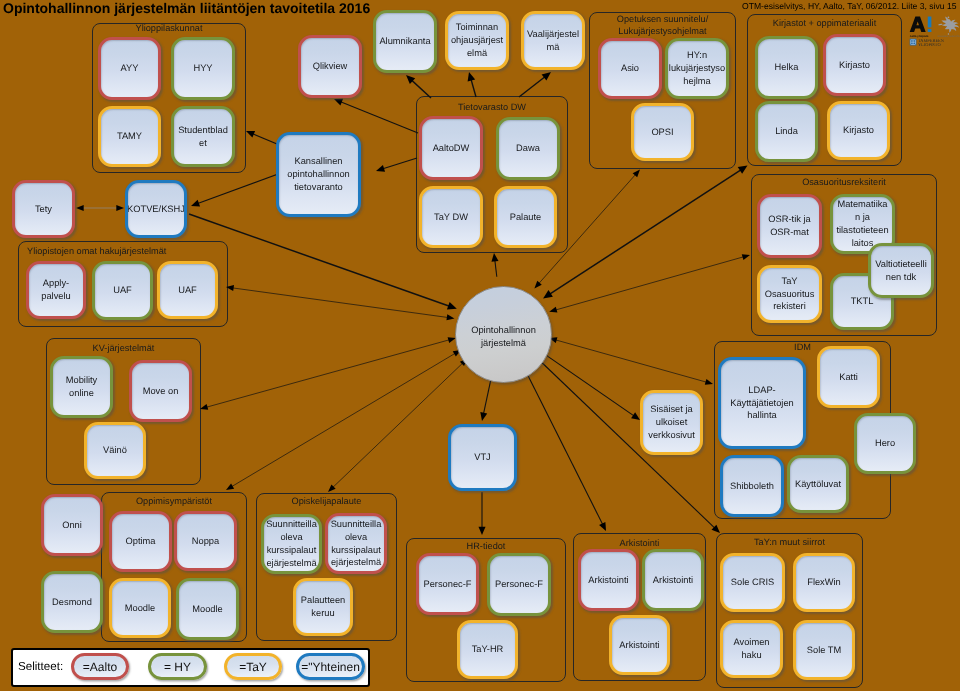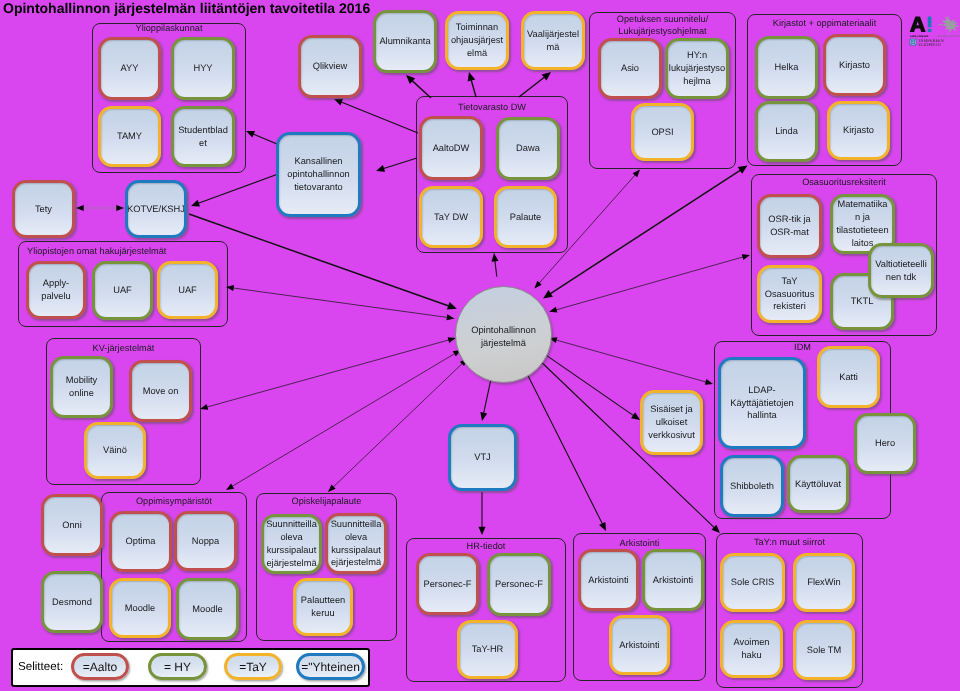--- a/index.html
+++ b/index.html
@@ -1,19 +1,19 @@
 <!DOCTYPE html>
 <html><head>
 <meta charset="utf-8">
 <title>Opintohallinnon järjestelmän liitäntöjen tavoitetila 2016</title>
 <style>
   html,body{margin:0;padding:0;background:#fff;}
   body{width:960px;height:691px;font-family:"Liberation Sans",sans-serif;color:#111;overflow:hidden;
        -webkit-font-smoothing:antialiased;text-rendering:geometricPrecision;}
-  #stage{position:relative;width:960px;height:691px;background:#d946ef;}
+  #stage{position:relative;width:960px;height:691px;background:#a16207;}
 
   .title{position:absolute;left:3px;top:-1px;font-size:14px;font-weight:bold;
          letter-spacing:0;white-space:nowrap;color:#000;line-height:18px;}
   .srcnote{position:absolute;left:742px;top:0px;font-size:8.6px;white-space:nowrap;color:#000;line-height:13px;}
 
   .grp{position:absolute;border:1.15px solid #262626;border-radius:8px;background:transparent;box-sizing:border-box;}
   .gtitle{position:absolute;left:0;right:0;top:-1.5px;text-align:center;
           font-size:9.2px;color:#17191c;white-space:pre;line-height:12.2px;}
 
   .node{position:absolute;border-radius:14px;border:3.0px solid #c0504d;
@@ -44,20 +44,21 @@
 
   svg.wires{position:absolute;left:0;top:0;width:960px;height:691px;z-index:2;overflow:visible;}
 
   .logos{position:absolute;left:908px;top:16px;width:54px;height:31px;z-index:6;}
 </style>
 </head>
 <body>
 
 <div id="stage">
   <div class="title">Opintohallinnon järjestelmän liitäntöjen tavoitetila 2016</div>
+  <div class="srcnote">OTM-esiselvitys, HY, Aalto, TaY, 06/2012. Liite 3, sivu 15</div>
 
   <svg class="wires" id="wires" viewBox="0 0 960 691" xmlns="http://www.w3.org/2000/svg">
       <g>
         <line x1="81.91" y1="208" x2="118.09" y2="208" stroke="#8c8c8c" stroke-width="0.7"></line>
         <path d="M 124 208 L 116.31 211.01 L 116.31 204.99 Z" fill="#000"></path>
         <path d="M 76 208 L 83.69 204.99 L 83.69 211.01 Z" fill="#000"></path>
       </g>
       <g>
         <line x1="289" y1="170" x2="197.03564655369257" y2="203.78282371497008" stroke="#111" stroke-width="1.1"></line>
         <path d="M 191 206 L 197.639460243896 199.80037358627757 L 200.07387153041407 206.4273820884657 Z" fill="#000"></path>

